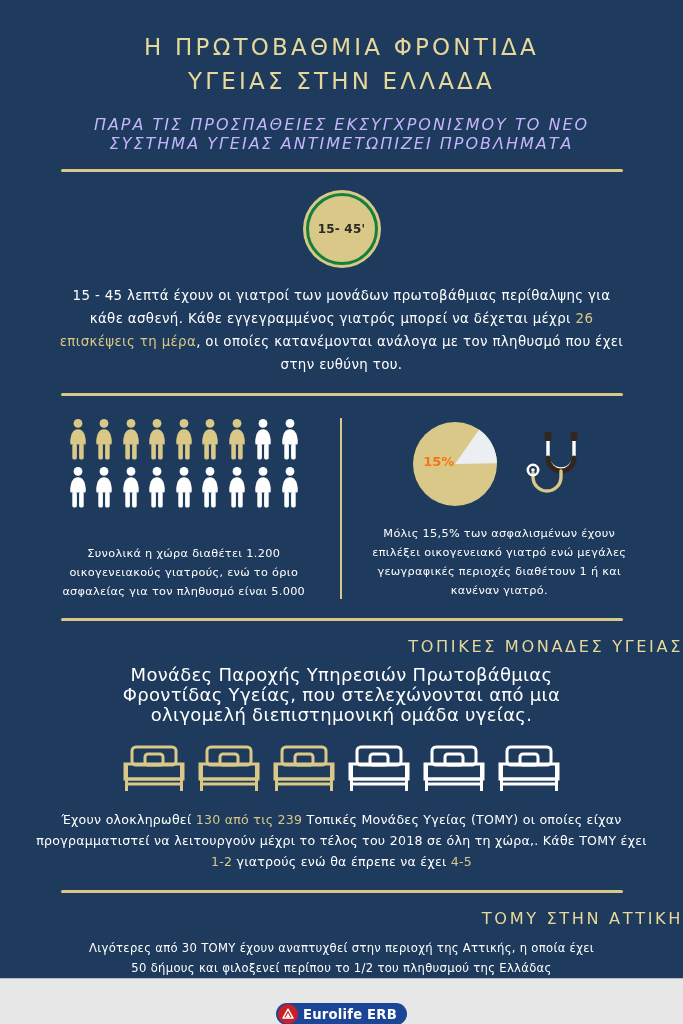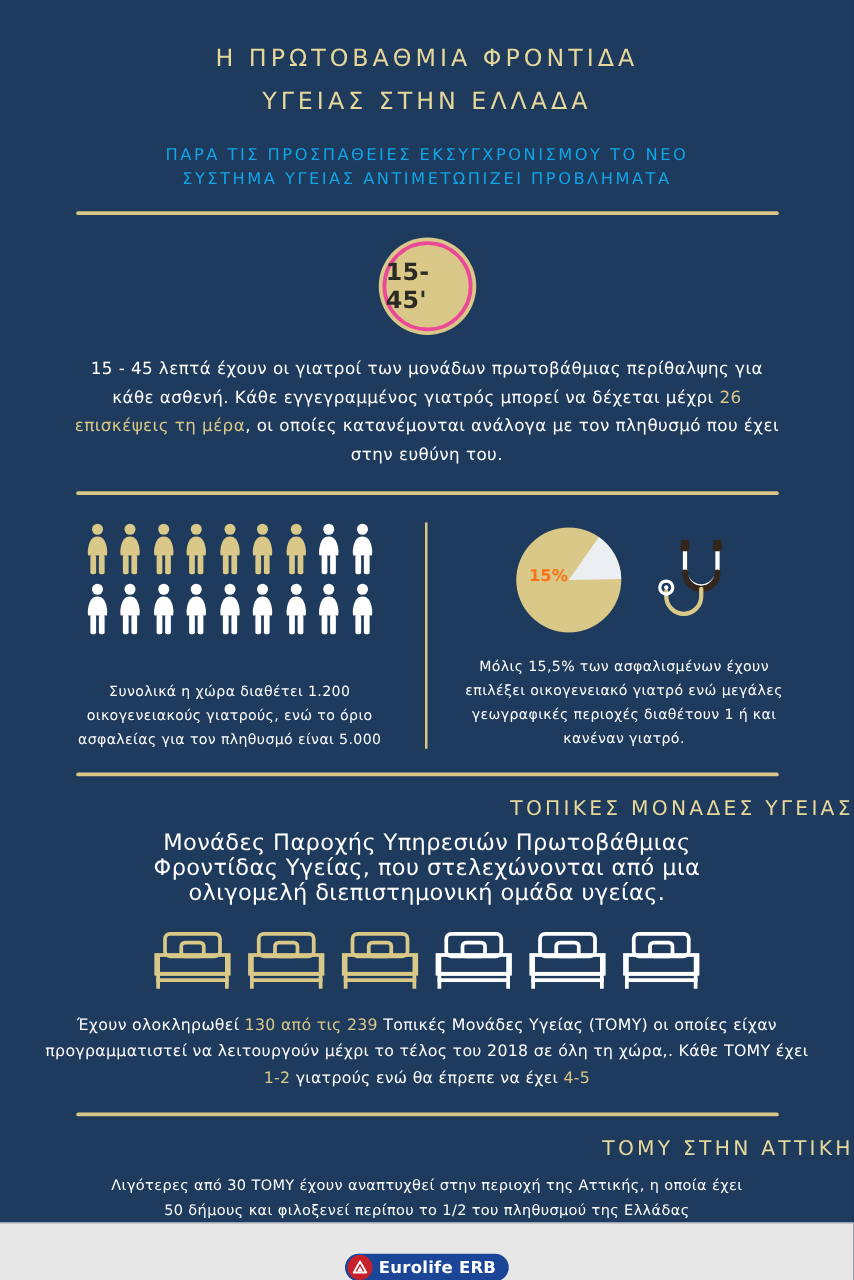--- a/index.html
+++ b/index.html
@@ -35,57 +35,58 @@
   .rule.w-main { width: 562px; }
 
   .gold { color: #d9c887; }
 
   
   .header {
     padding-top: 30px;
   }
   .title {
     color: #e6d79a;
-    font-size: 19px;
+    font-size: 23px;
     letter-spacing: 3.2px;
     line-height: 34px;
     font-weight: 400;
     text-align: center;
     padding: 0 40px;
   }
   .subtitle {
-    color: #0ea5e9;
-    font-size: 13px;
+    color: #c4b5fd;
+    font-size: 16px;
     letter-spacing: 2.0px;
     line-height: 19px;
     text-align: center;
     margin-top: 17px;
     padding: 0 60px;
     font-weight: 400;
+    font-style: italic;
   }
   .header .rule { margin-top: 16px; }
 
   
   .badge-wrap {
     display: flex;
     justify-content: center;
     margin-top: 21px;
   }
   .badge {
     width: 72px;
     height: 72px;
     border-radius: 50%;
     background: #d9c887;
-    border: 3px solid #ec4899;
+    border: 3px solid #15803d;
     box-shadow: 0 0 0 3px #d9c887;
     display: flex;
     align-items: center;
     justify-content: center;
     color: #2b2a24;
-    font-size: 19px;
+    font-size: 12px;
     font-weight: bold;
     letter-spacing: 0.2px;
   }
 
   
   .intro {
     margin-top: 19px;
     padding: 0 55px;
     text-align: center;
     font-size: 13.4px;

